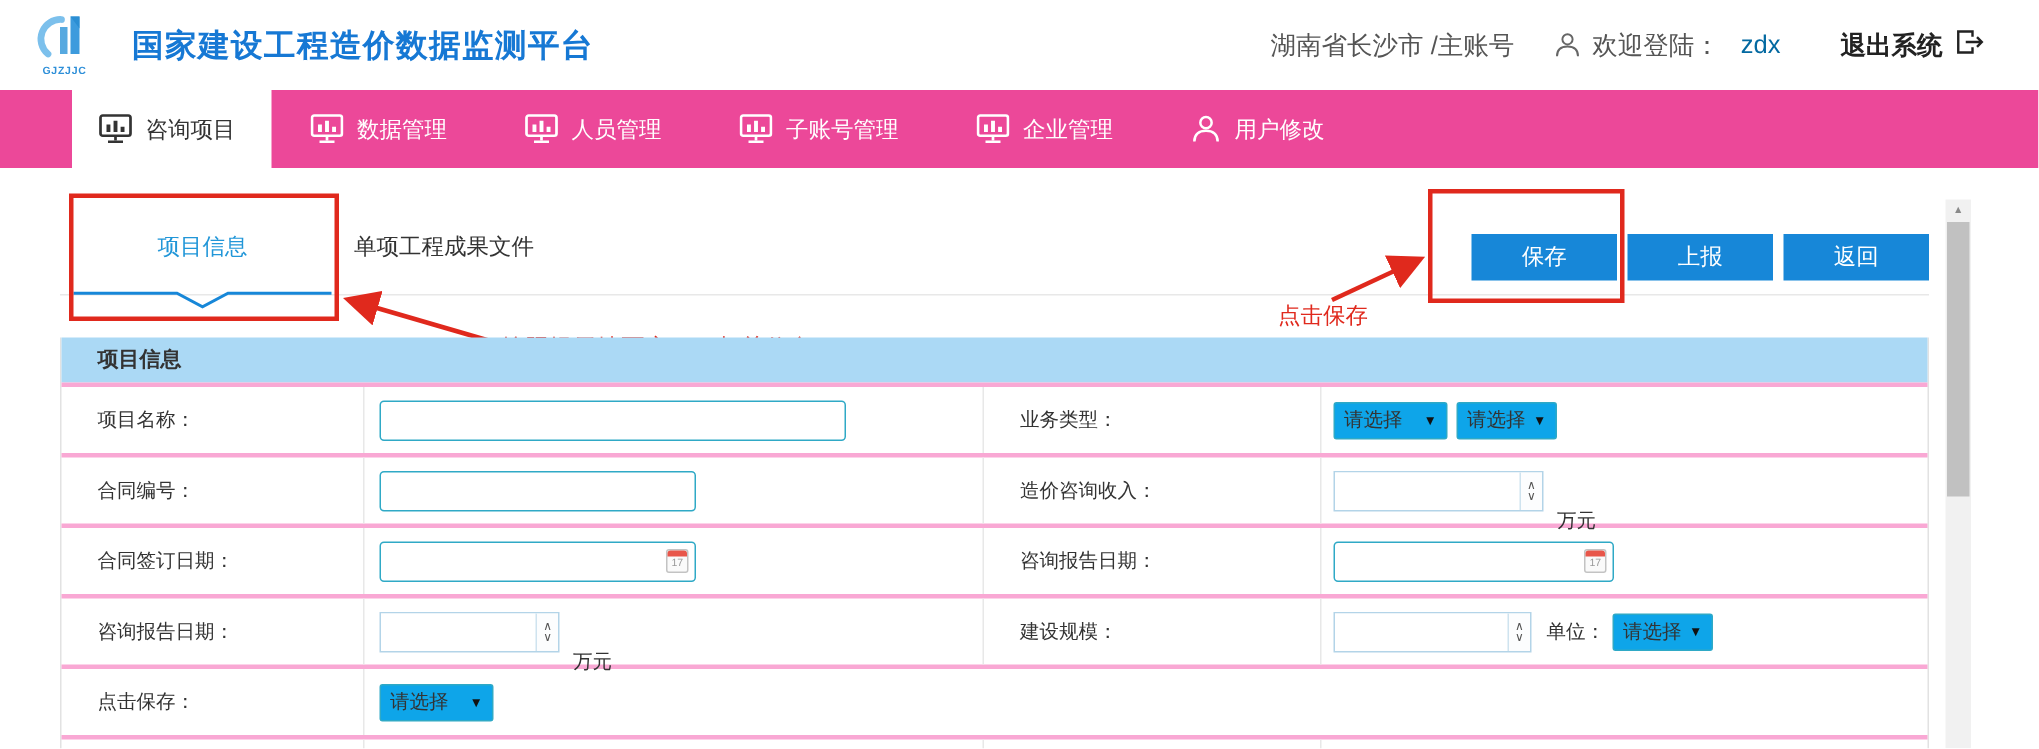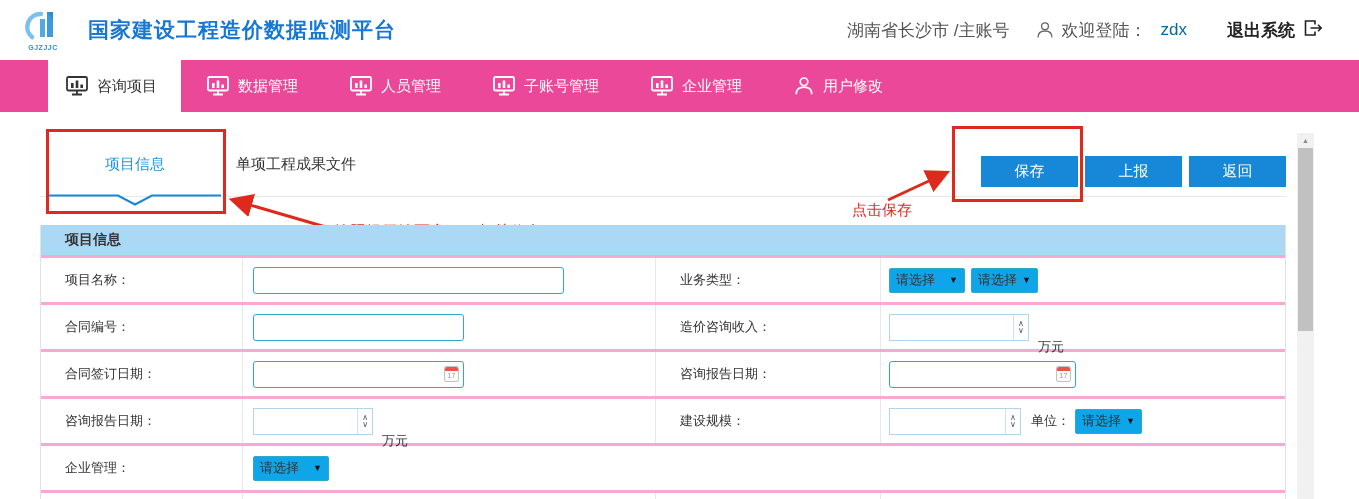--- a/index.html
+++ b/index.html
@@ -301,21 +301,21 @@
         </span>
         <span class="unit-lb">单位：</span>
         <span class="sel sel-g4">
           <span>请选择</span>
           <span class="arr">▼</span>
         </span>
       </div>
     </div>
 
     <div class="frow">
-      <div class="fcell lbl1">企业管理：</div>
+      <div class="fcell lbl1">点击保存：</div>
       <div class="fcell fld-merge">
         <span class="sel sel-w74">
           <span>请选择</span>
           <span class="arr">▼</span>
         </span>
       </div>
     </div>
 
     <div class="frow">
       <div class="fcell lbl1"></div>

